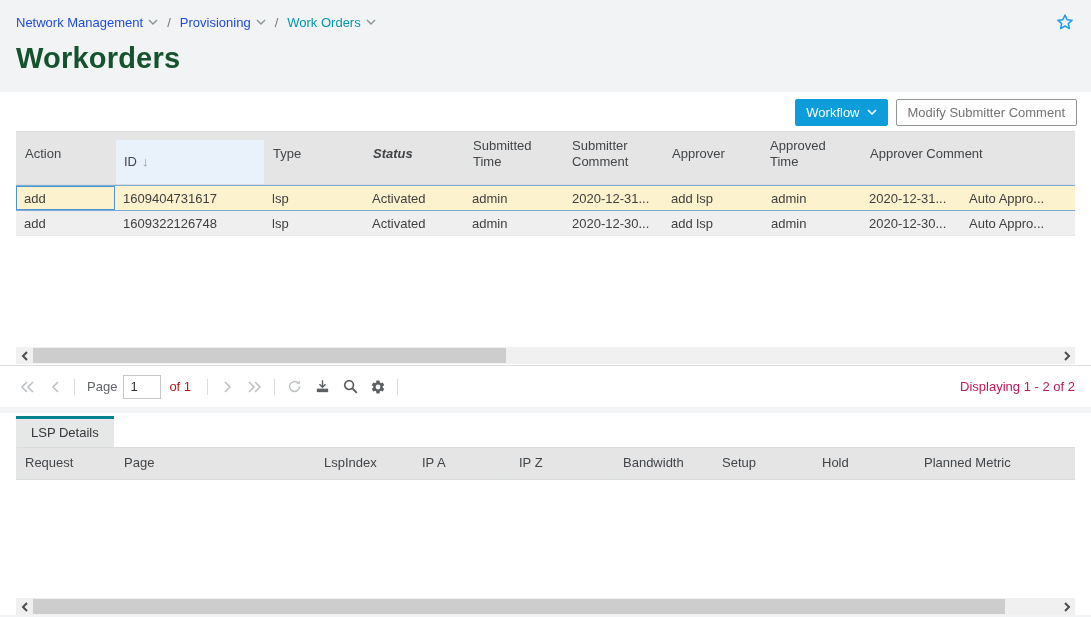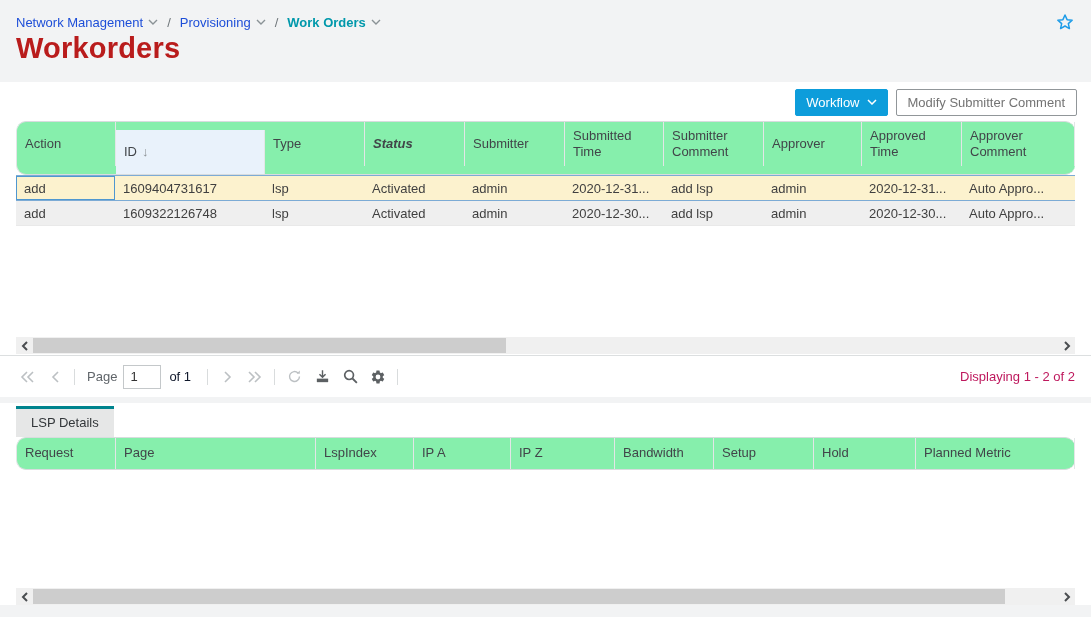--- a/index.html
+++ b/index.html
@@ -11,38 +11,38 @@
     font-size: 13px;
   }
   .page { width: 1091px; height: 617px; position: relative; }
 
   
   .top-area { padding: 12px 16px 0 16px; }
   .breadcrumb-row { display: flex; align-items: center; height: 20px; }
   .crumb { display: inline-flex; align-items: center; gap: 5px; color: #1d4ed8; cursor: pointer; }
   .crumb .caret { color: #8a9296; display: inline-flex; }
   .crumb-sep { color: #6f767a; margin: 0 9px; }
-  .crumb.active { color: #0098ab; font-weight: bold; }
+  .crumb.active { color: #0098ab; font-weight: normal; }
   .fav-star { margin-left: auto; color: #1e9ce8; display: inline-flex; cursor: pointer; }
-  .page-title { font-size: 29px; font-weight: 600; color: #b91c1c; letter-spacing: .2px; }
+  .page-title { margin-top: 10px; font-size: 29px; font-weight: 600; color: #14532d; letter-spacing: .2px; }
 
   
   .panel { background: #ffffff; }
   .panel-upper { margin-top: 17px; }
   .panel-gap { height: 6px; background: #f2f3f4; }
 
   
   .grid-toolbar { display: flex; justify-content: flex-end; align-items: center; gap: 8px; padding: 7px 14px 6px 14px; height: 39px; }
   .btn { height: 27px; font-size: 13px; display: inline-flex; align-items: center; border-radius: 2px; cursor: pointer; font-family: inherit; }
   .btn-primary { background: #0d9ddb; border: 1px solid #0d9ddb; color: #fff; padding: 0 10px; gap: 7px; }
   .btn-secondary { background: #fff; border: 1px solid #919699; color: #737373; padding: 0 11px; }
 
   
   .grid { margin: 0 16px; }
-  .hdr-row { display: flex; border-top: 1px solid #d8dcde; border-bottom: 1px solid #d8dcde; border-left: 1px solid #e3e6e7; background: #86efac; border-radius: 10px; }
+  .hdr-row { display: flex; border-top: 1px solid #d8dcde; border-bottom: 1px solid #d8dcde; border-left: 1px solid #e3e6e7; background: #e5e5e5; }
   .hdr-cell { border-right: 1px solid #e3e6e7; padding: 4px 6px 4px 8px; display: flex; align-items: center; color: #414549; cursor: pointer; line-height: 1.25; }
   .hdr-upper .hdr-cell { height: 44px; }
   .hdr-lower .hdr-cell { height: 31px; }
   .hdr-cell.sorted { background: #e9f2fb; margin-top: 8px; }
   .sort-arrow { color: #8b9093; margin-left: 5px; font-size: 13px; }
   .hdr-cell.emph { font-weight: bold; font-style: italic; }
 
   .data-row { display: flex; height: 25px; align-items: center; cursor: pointer; }
   .data-row .cell { padding: 0 6px 0 8px; overflow: hidden; white-space: nowrap; text-overflow: ellipsis; color: #404040; }
   .row-selected { background: #fcf2ce; border-top: 1px solid #7cabd5; border-bottom: 1px solid #7cabd5; height: 26px; }
@@ -71,21 +71,21 @@
   .hs-thumb.lower { left: 17px; width: 972px; }
 
   
   .paging-bar { border-top: 1px solid #dcdfe0; margin-top: 1px; height: 42px; display: flex; align-items: center; padding: 0 16px; color: #666b6e; }
   .pg-ico { display: inline-flex; align-items: center; justify-content: center; width: 22px; height: 22px; cursor: pointer; }
   .pg-disabled { color: #bcc0c3; }
   .pg-enabled { color: #5c6063; }
   .pg-sep { width: 1px; height: 16px; background: #d9dcdd; margin: 0 8px; }
   .pg-label { margin: 0 6px 0 4px; color: #60656a; }
   .pg-input { width: 38px; height: 24px; border: 1px solid #c4c8ca; font-size: 13px; color: #333; padding: 0 6px; font-family: inherit; }
-  .pg-of { margin: 0 8px 0 8px; color: #0f172a; }
+  .pg-of { margin: 0 8px 0 8px; color: #b91c1c; }
   .pg-gap { width: 6px; }
   .displaying { margin-left: auto; color: #be185d; text-align: right; }
 
   
   .tab-strip { padding: 3px 0 0 16px; height: 34px; display: flex; align-items: flex-end; }
   .tab { background: #e6e7e7; border-top: 3px solid #00848e; padding: 6px 15px 7px 15px; font-size: 13px; color: #33373a; cursor: pointer; }
 
   svg { display: block; }
 </style>
 </head>
@@ -154,23 +154,20 @@
         <div class="hdr-cell u-c1 sorted">
             <span>ID</span>
             <span class="sort-arrow">↓</span>
           </div>
         <div class="hdr-cell u-c2">
             <span>Type</span>
           </div>
         <div class="hdr-cell u-c3 emph">
             <span>Status</span>
           </div>
-        <div class="hdr-cell u-c4">
-            <span>Submitter</span>
-          </div>
         <div class="hdr-cell u-c5">
             <span>Submitted Time</span>
           </div>
         <div class="hdr-cell u-c6">
             <span>Submitter Comment</span>
           </div>
         <div class="hdr-cell u-c7">
             <span>Approver</span>
           </div>
         <div class="hdr-cell u-c8">

